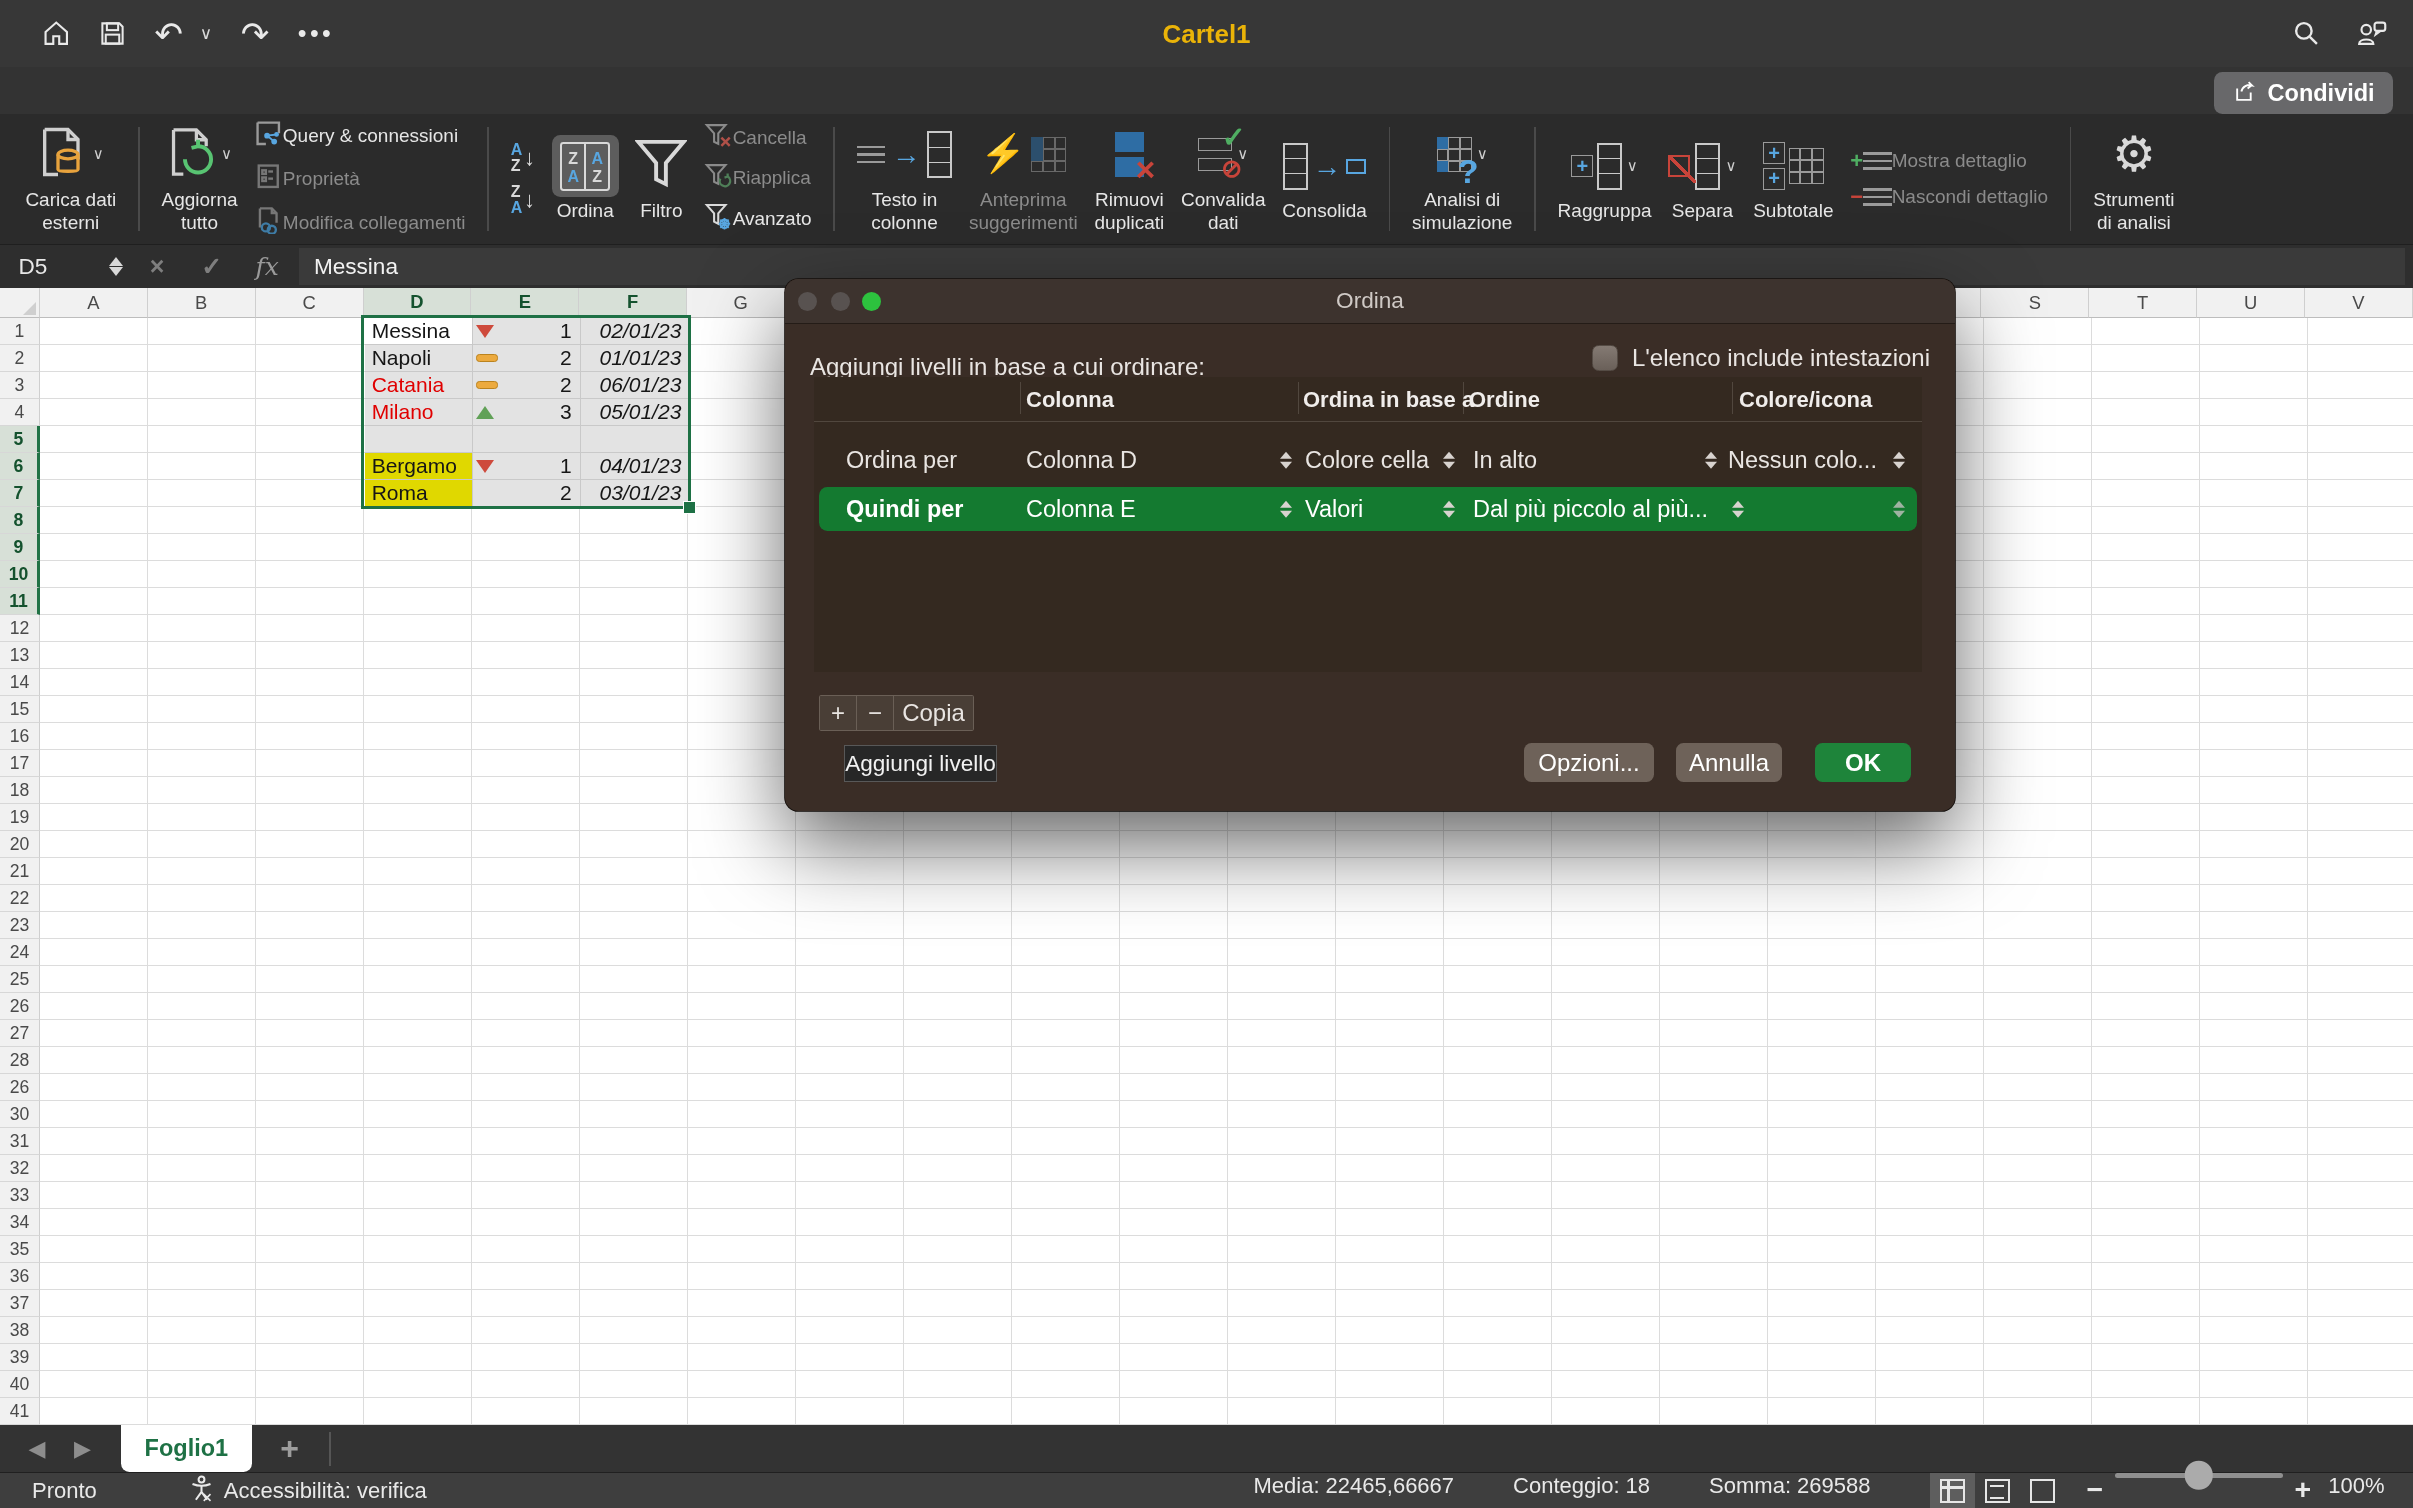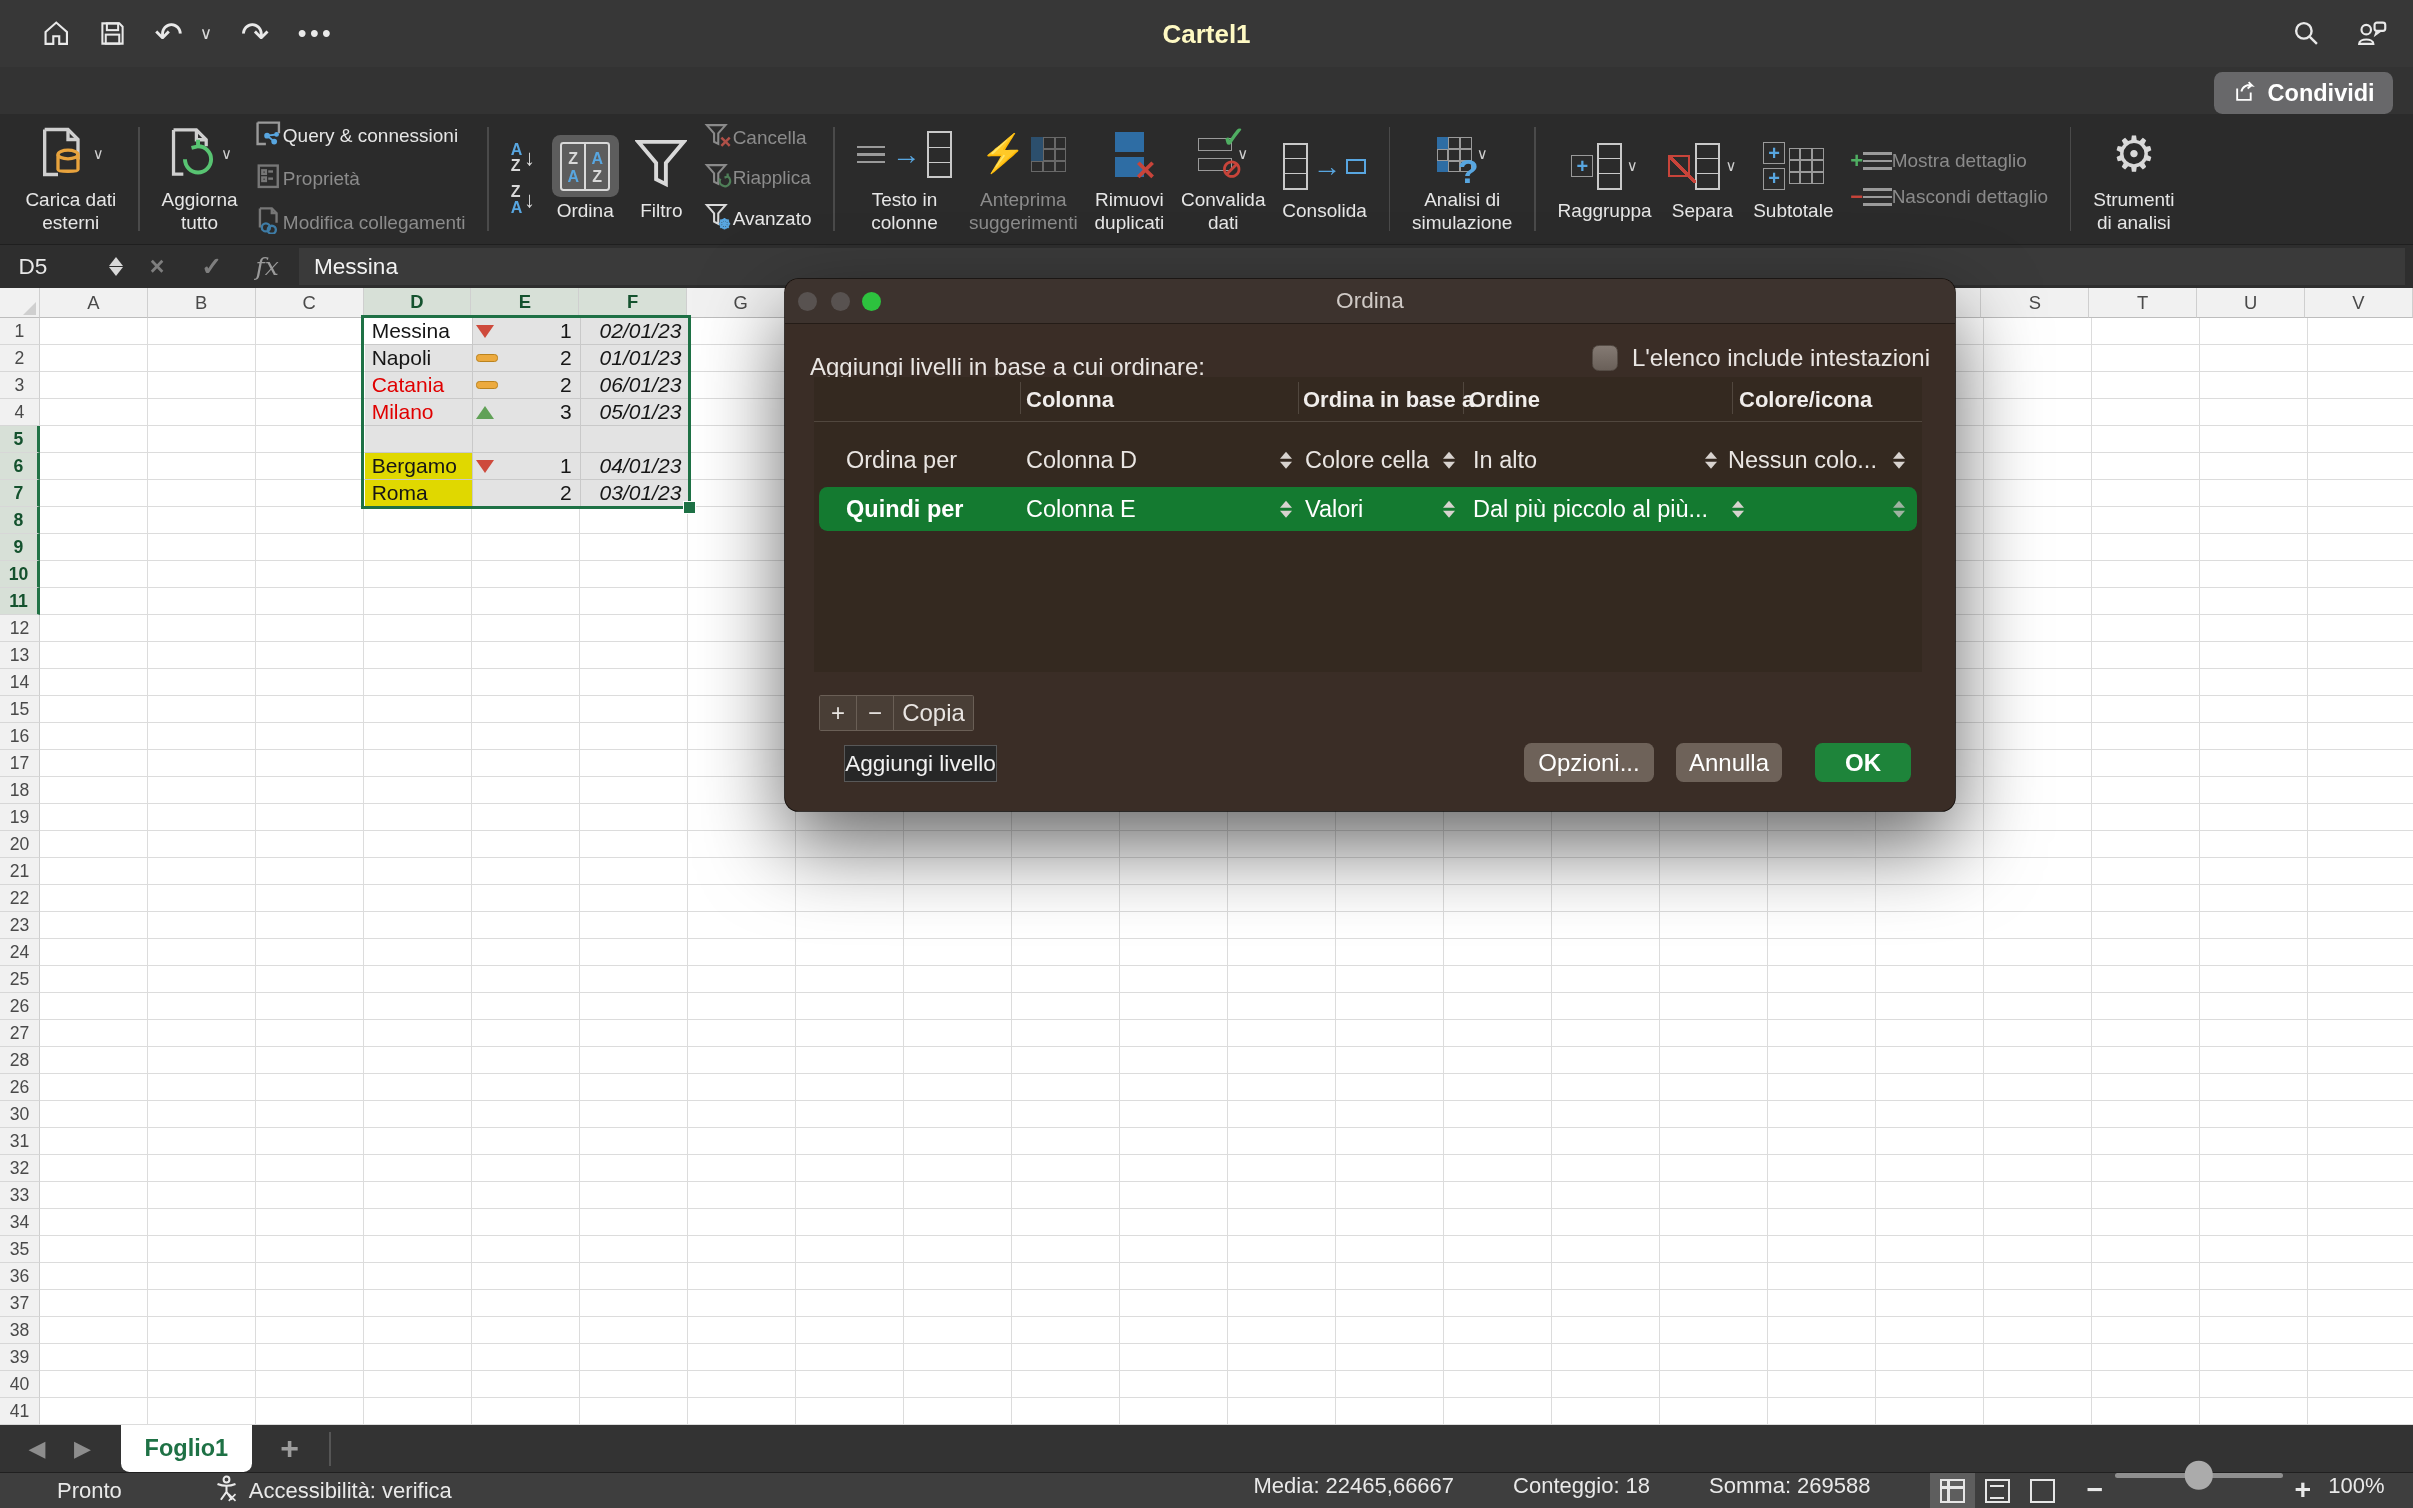--- a/index.html
+++ b/index.html
@@ -7,21 +7,21 @@
     font-family:"Liberation Sans", sans-serif; -webkit-font-smoothing:antialiased; }
   .abs { position:absolute; }
   #stage { position:relative; width:2413px; height:1508px; }
 
   
   #titlebar { left:0; top:0; width:2413px; height:67px; background:#373737;
     display:flex; align-items:center; color:#e9e9e9; }
   #titlebar .tb-icons { display:flex; align-items:center; gap:28.5px; margin-left:42px; }
   #titlebar svg { display:block; }
   #win-title { position:absolute; left:50%; top:50%; transform:translate(-50%,-50%);
-    font-size:26px; font-weight:bold; color:#fef9c3; }
+    font-size:26px; font-weight:bold; color:#eab308; }
   #titlebar .tb-right { position:absolute; right:25px; display:flex; gap:34px; align-items:center; }
   .tb-chev { font-size:17px; color:#d8d8d8; margin-left:-11.7px; }
   .tb-dots { font-size:25px; letter-spacing:3.4px; color:#e9e9e9; }
 
   
   #tabrow { left:0; top:67px; width:2413px; height:47px; background:#333333;
     display:flex; align-items:center; }
   .rtab { color:#d2d2d2; font-size:24px; margin-left:49px; padding:5px 1.7px; cursor:default; }
   .rtab.active { color:#ffffff; font-weight:bold; border-bottom:5px solid #dcdcdc; padding-bottom:1.7px; }
   #share-btn { position:absolute; right:20px; top:72px; height:42px; background:#68686a;
@@ -176,21 +176,21 @@
   .nav-arr { color:#8d8d8d; font-size:22px; margin-left:28.5px; }
   #tab-active { margin-left:30px; width:131px; height:47px; background:#ffffff;
     border-radius:0 0 8.4px 8.4px; display:flex; align-items:center; justify-content:center;
     color:#1e7145; font-size:23.5px; font-weight:bold; }
   #tab-add { color:#9d9d9d; font-size:32px; margin-left:28.5px; font-weight:bold; }
   #tab-div { width:1.7px; height:34px; background:#555; margin-left:30px; }
 
   
   #statusbar { left:0; top:1472px; width:2413px; height:37px; background:#3e3e3e;
     border-top:0.8px solid #202020; display:flex; align-items:center; color:#e9e9e9; font-size:22px; }
-  #sb-pronto { margin-left:57px; }
+  #sb-pronto { margin-left:32px; }
   #sb-acc { display:flex; align-items:center; gap:10px; margin-left:92px; }
   #sb-right { position:absolute; right:0; display:flex; height:37px; }
   .sb-stat { margin-right:59px; }
   .vicon { width:45px; height:37px; display:flex; align-items:center; justify-content:center; }
   .vicon.sel { background:#5e5e5e; }
   .vglyph { width:25px; height:23.5px; border:2.5px solid #e6e6e6; position:relative; }
   .vglyph.table::before { content:""; position:absolute; left:5.9px; top:0; bottom:0; width:2.5px; background:#e6e6e6; }
   .vglyph.table::after { content:""; position:absolute; left:0; right:0; top:5px; height:2.5px; background:#e6e6e6; }
   .vglyph.doc::after { content:""; position:absolute; left:3.4px; right:3.4px; top:4.2px; height:10px;
     border-top:2.5px solid #e6e6e6; border-bottom:2.5px solid #e6e6e6; }

